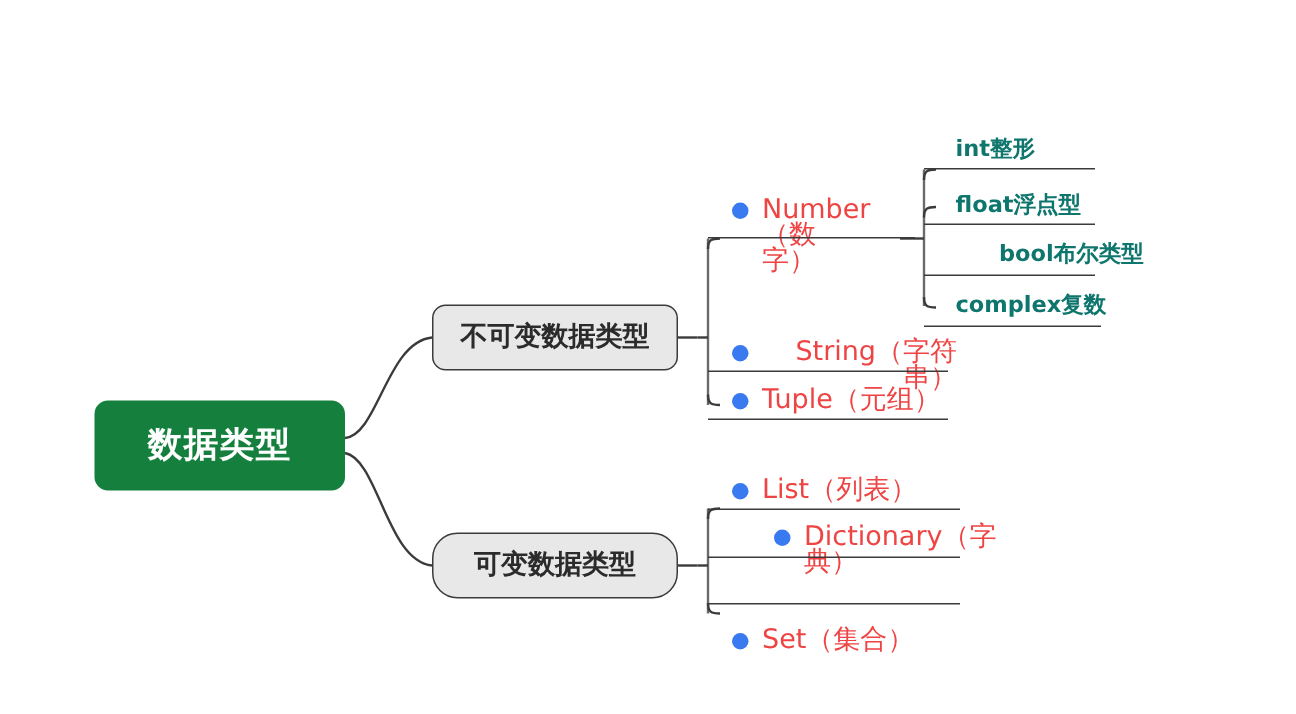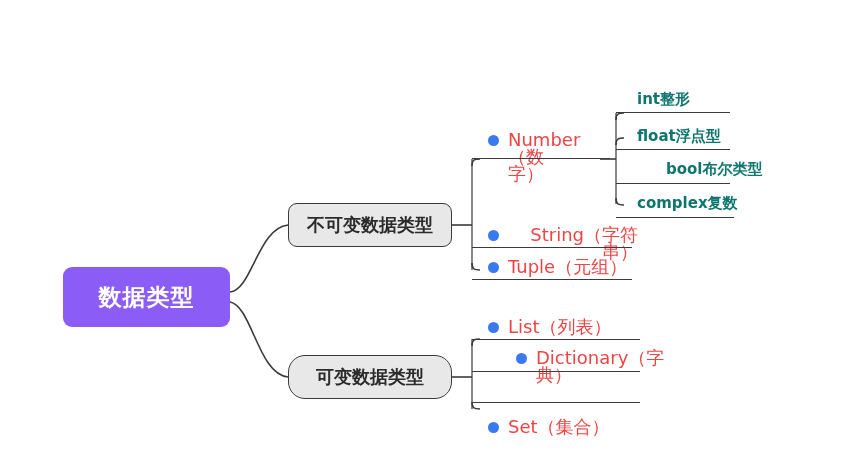--- a/index.html
+++ b/index.html
@@ -28,21 +28,21 @@
     pointer-events: none;
   }
 
   
   .root-node {
     position: absolute;
     left: 63px;
     top: 267px;
     width: 167px;
     height: 60px;
-    background: #8b5cf6;
+    background: #15803d;
     border-radius: 9px;
     display: flex;
     align-items: center;
     justify-content: center;
   }
   .root-label {
     color: #ffffff;
     font-size: 23px;
     font-weight: bold;
     letter-spacing: 1px;

